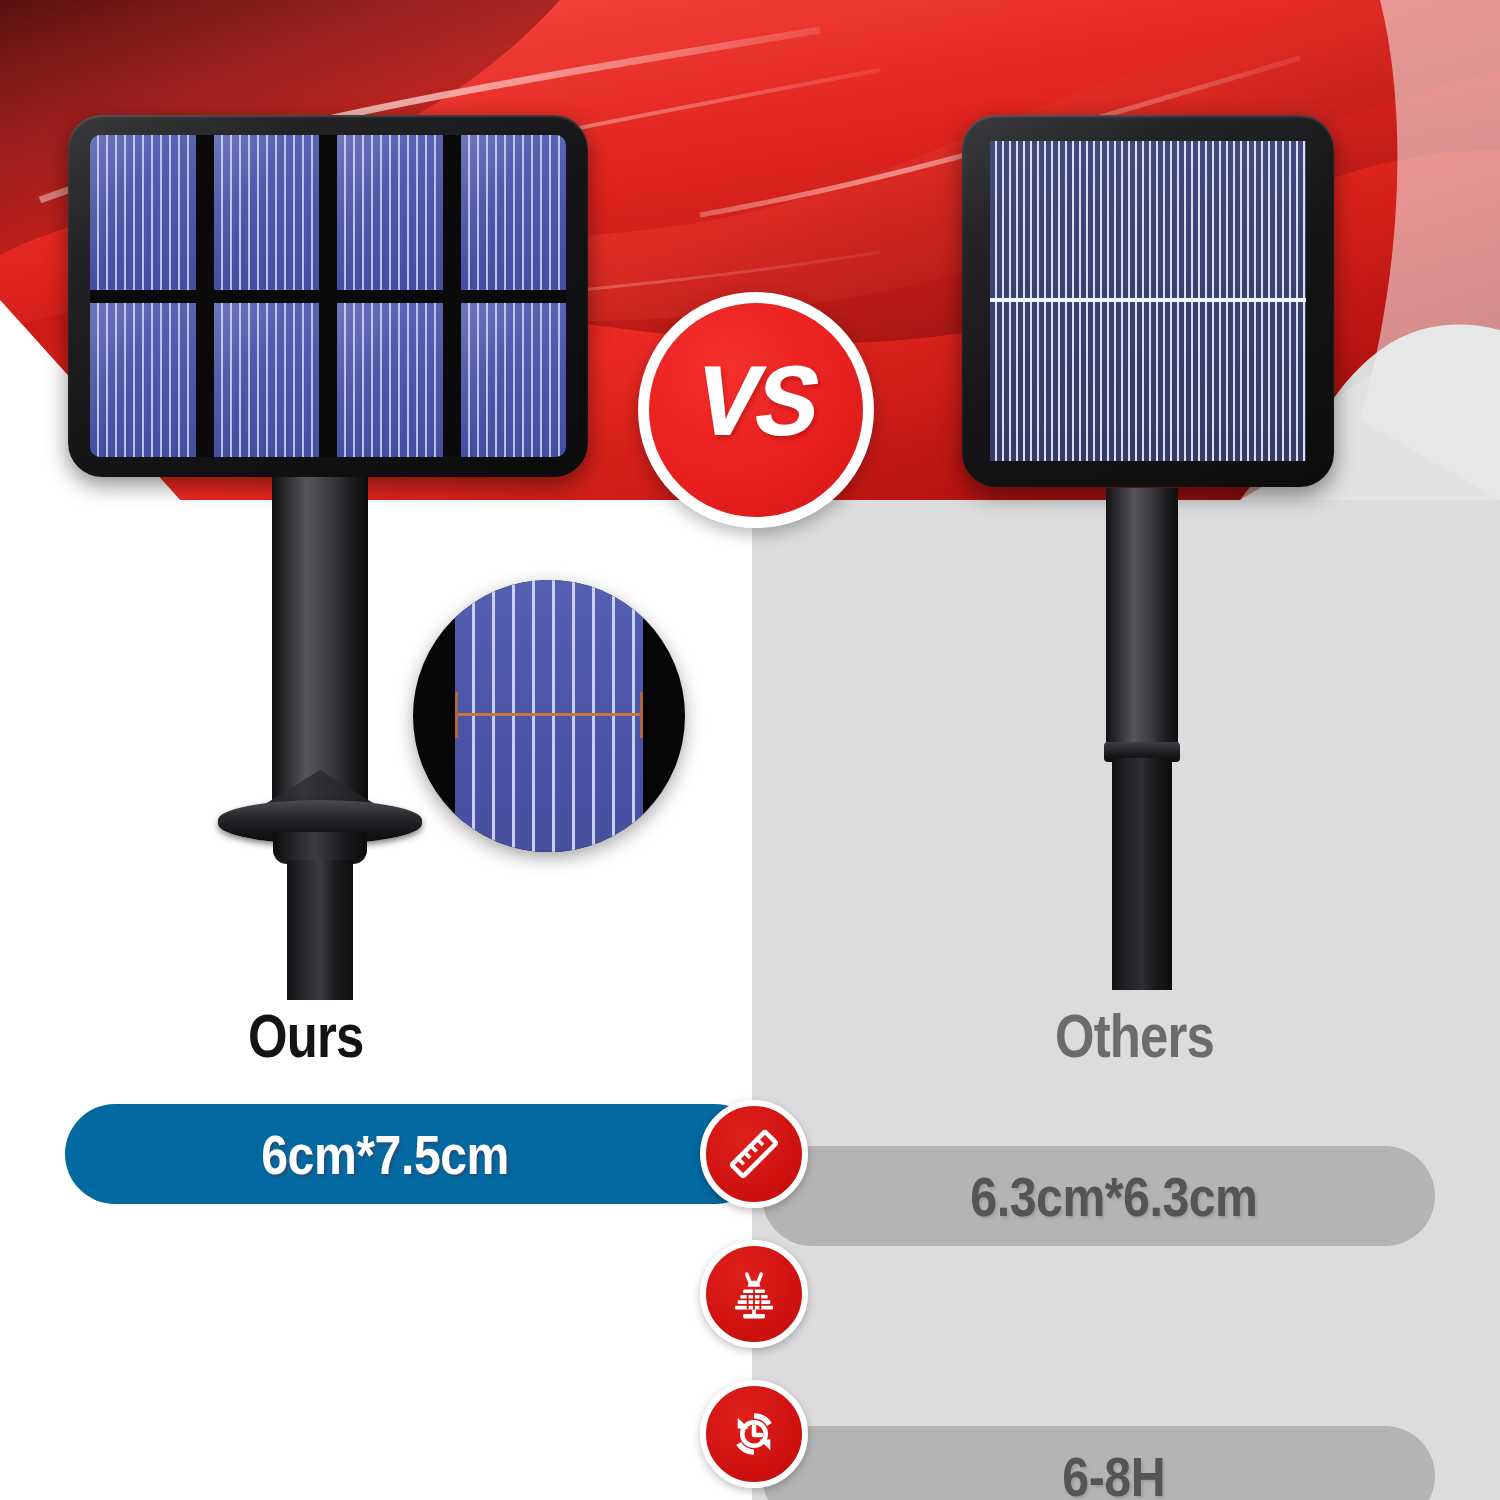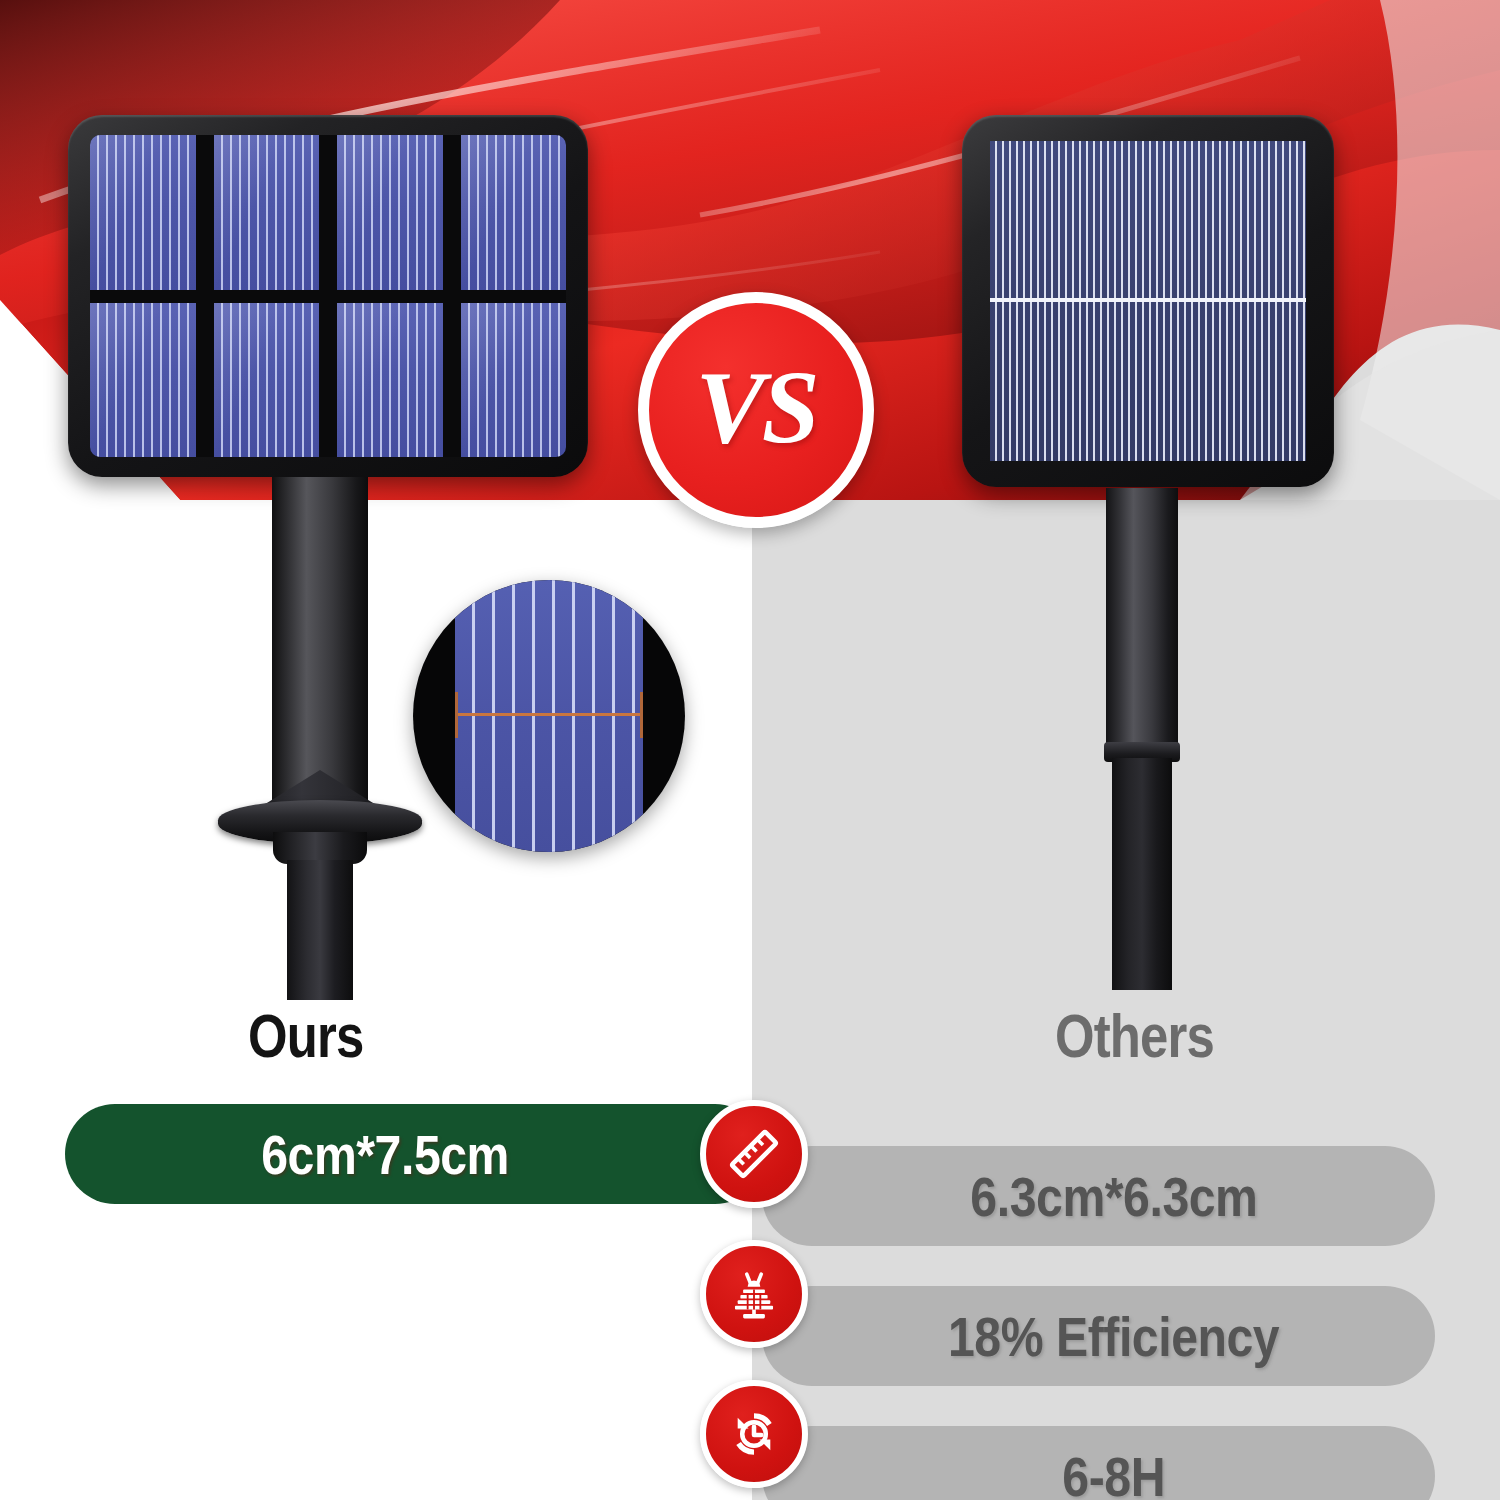--- a/index.html
+++ b/index.html
@@ -160,42 +160,42 @@
     border-radius:50%;
     background:radial-gradient(circle at 36% 30%,#f4302d 0%,#e8201f 55%,#d61715 100%);
     border:11px solid #ffffff;
     box-shadow:0 6px 16px rgba(0,0,0,.28);
     display:flex; align-items:center; justify-content:center;
     z-index:20;
   }
   .vs-text {
     color:#ffffff; font-size:104px; font-weight:bold; font-style:italic;
     letter-spacing:-3px; line-height:1;
-    font-family:Liberation Serif, serif;
+    font-family:Liberation Mono, monospace;
     transform:translateY(-3px);
     text-shadow:2px 3px 5px rgba(120,0,0,.35);
   }
 
   
   .label-ours, .label-others {
     position:absolute; font-weight:bold; font-size:62px;
     letter-spacing:-1px;
     transform:scaleX(.82); transform-origin:left center;
     white-space:nowrap;
   }
   .label-ours   { left:248px; top:1000px; color:#141414; }
   .label-others { left:1055px; top:1000px; color:#6c6c6c; }
 
   
   .rows { position:absolute; left:0; top:1104px; width:1500px; }
   .row  { position:relative; height:100px; margin-bottom:40px; }
 
   .pill-left {
     position:absolute; left:65px; top:0; width:700px; height:100px;
-    background:#14532d; border-radius:50px;
+    background:#0369a1; border-radius:50px;
     display:flex; align-items:center; justify-content:center;
     padding-right:60px;
   }
   .pill-right {
     position:absolute; left:762px; top:0; width:673px; height:100px;
     background:#b4b4b4; border-radius:50px;
     display:flex; align-items:center; justify-content:center;
     padding-left:30px;
     margin-top:42px;
   }
@@ -339,23 +339,20 @@
         <svg viewBox="0 0 64 64" fill="none">
           <g transform="rotate(-45 32 32)">
             <rect x="6" y="23" width="52" height="18" rx="2" stroke="#ffffff" stroke-width="5"></rect>
             <path d="M16 23 v9 M26 23 v9 M36 23 v9 M46 23 v9" stroke="#ffffff" stroke-width="4"></path>
           </g>
         </svg>
       </div>
     </div>
 
     <div class="row">
-      <div class="pill-right">
-        <span class="pill-right-text">18% Efficiency</span>
-      </div>
       <div class="row-icon">
         <svg viewBox="0 0 64 64">
           <g stroke="#ffffff" stroke-width="4" stroke-linecap="round">
             <path d="M24 10 L28 20"></path>
             <path d="M40 10 L36 20"></path>
           </g>
           <path d="M32 17 a7 7 0 0 1 7 7 h-14 a7 7 0 0 1 7 -7 z" fill="#ffffff"></path>
           <g fill="#ffffff">
             <rect x="20" y="27" width="24" height="4" rx="1"></rect>
             <rect x="17" y="33" width="30" height="4" rx="1"></rect>

